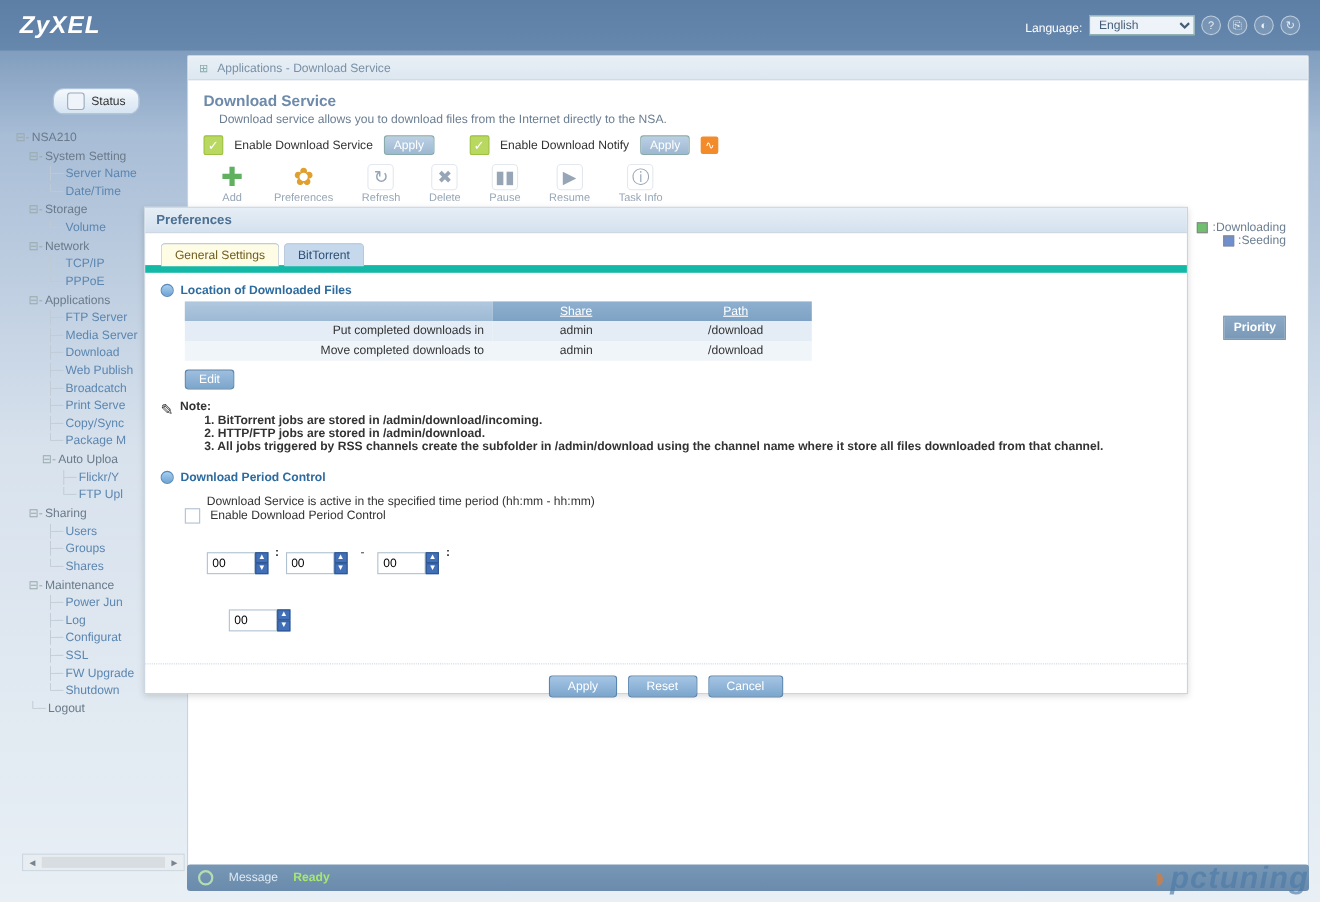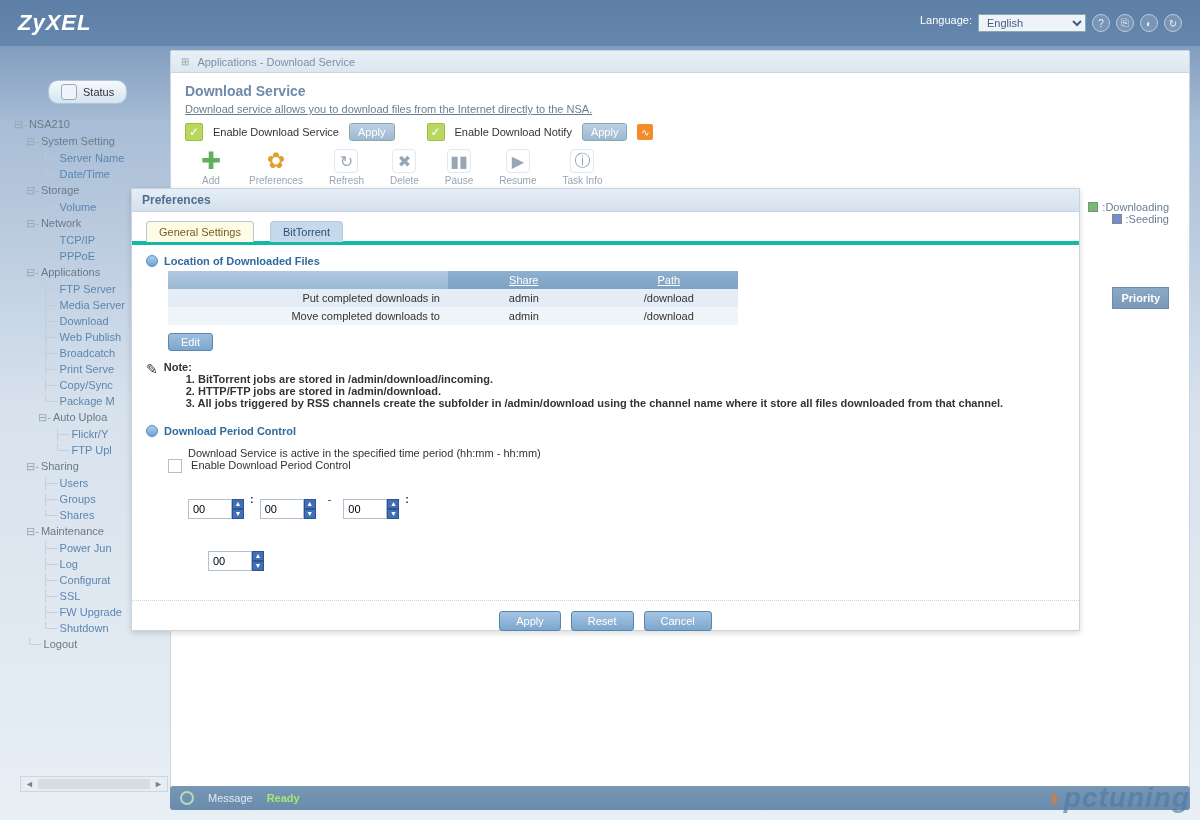--- a/index.html
+++ b/index.html
@@ -9,24 +9,24 @@
   background: linear-gradient(to bottom, #6a8bb0 0%, #a8bdd6 15%, #d8e2ed 50%, #e8eff5 100%);
   width: 1200px; height: 820px; overflow: hidden; position: relative;
   color: #333;
 }
 .header {
   height: 46px; background: linear-gradient(to bottom, #5d7ea5, #6788ad);
   display: flex; align-items: center; justify-content: space-between;
   padding: 0 18px; color: #fff;
 }
 .logo { font-size: 22px; font-weight: bold; font-style: italic; letter-spacing: 1px;}
-.header-right { display:flex; align-items:flex-start; gap:6px; }
+.header-right { display:flex; align-items:flex-end; gap:6px; }
 .lang-label { font-size: 11px; }
 .lang-select {
-  background: #eef3fa; border: 1px solid #8aa; width: 108px; height: 18px;
+  background: #eef3fa; border: 1px solid #8aa; width: 96px; height: 18px;
   font-size: 11px; padding: 0 4px; color:#445e78;
 }
 .hdr-icon {
   width: 18px; height: 18px; border: 1px solid #bcd; border-radius: 50%;
   display:flex; align-items:center; justify-content:center; font-size:10px;
   background: rgba(255,255,255,0.15); color:#e8eff8; cursor:pointer;
 }
 .sidebar {
   position:absolute; left:10px; top:50px; width:158px; bottom:28px;
   overflow: hidden;
@@ -52,21 +52,21 @@
   position:absolute; left:170px; right:10px; top:50px; bottom:28px;
   background:#fff; border:1px solid #c8d4e0; border-radius:2px; overflow:hidden;
 }
 .breadcrumb {
   background: linear-gradient(#e9f0f6,#dde7f0); height:22px; display:flex;
   align-items:center; gap:8px; padding:0 10px; border-bottom:1px solid #c8d4e0;
   color:#7990a6; font-size:11px;
 }
 .bc-icon { font-size:10px; color:#8aa;}
 .page-title { padding:10px 14px 4px; color:#6d8aaa; font-size:14px; font-weight:bold;}
-.intro { padding:0 14px 8px; color:#6b7e91;text-decoration:underline;}
+.intro { padding:0 28px 8px; color:#6b7e91;}
 .enable-row { display:flex; align-items:center; gap:10px; padding:0 14px 8px;}
 .check-on {
   width:18px;height:18px;background:#b8d860;border:1px solid #9cc040;border-radius:2px;
   display:flex;align-items:center;justify-content:center;color:#fff;font-size:12px;
 }
 .apply-sm {
   padding:2px 8px; background:linear-gradient(#bcd0e4,#9db8d2); border:1px solid #8aa;
   color:#fff; border-radius:3px; font-size:11px; cursor:pointer;
 }
 .rss-ico { width:16px;height:16px;background:#f38b2a;border-radius:2px;display:flex;align-items:center;justify-content:center;color:#fff;font-size:10px;}
@@ -86,21 +86,21 @@
   border:1px solid #6d8fae; font-size:11px;
 }
 .modal {
   position:absolute; left:131px; top:188px; width:949px; height:443px;
   background:#fff; border:1px solid #c8d4e0; box-shadow:0 2px 6px rgba(0,0,0,0.15);
 }
 .modal-title {
   background:linear-gradient(#e6eef6,#d4e1ee); padding:4px 10px; color:#4b6f92;
   font-weight:bold; font-size:12px; border-bottom:1px solid #c8d4e0;
 }
-.tabrow { display:flex; gap:16px; padding:8px 0 0 14px; border-bottom:4px solid #14b8a6;}
+.tabrow { display:flex; gap:4px; padding:8px 0 0 14px; border-bottom:7px solid #14b8a6;}
 .tab {
   padding:4px 12px; border:1px solid #b8c8d8; border-bottom:none;
   border-radius:4px 4px 0 0; font-size:11px; cursor:pointer; position:relative; top:1px;
 }
 .tab.active { background:#fefce4; color:#715c1e;}
 .tab.inactive { background:#c5d8ec; color:#2f5175;}
 .modal-body { padding:8px 14px; height:356px; border-bottom:1px dotted #ccd6e0;}
 .sect-head { display:flex; align-items:center; gap:6px; color:#2e6b9e; font-weight:bold; padding:2px 0 4px;}
 .sect-ico { width:12px;height:12px;border:1px solid #5a8ab8;border-radius:50%;background:linear-gradient(#a8cff0,#6fa4d4);}
 .loc-table { margin-left:22px; width:570px; border-collapse:collapse; font-size:11px;}

